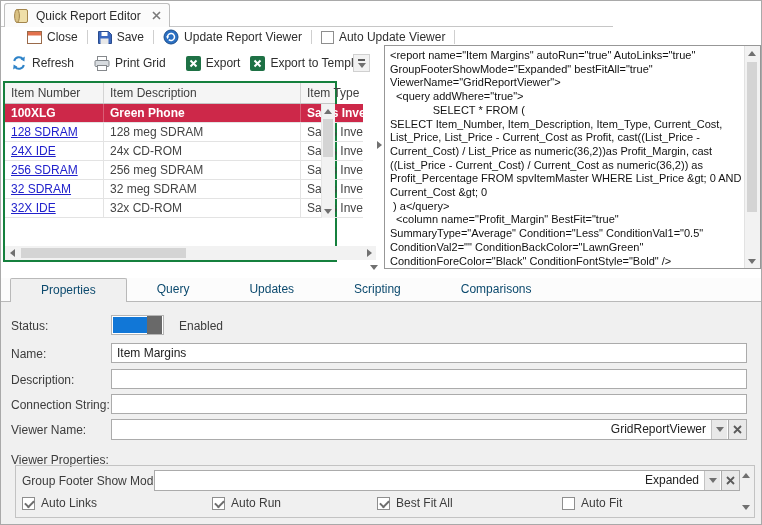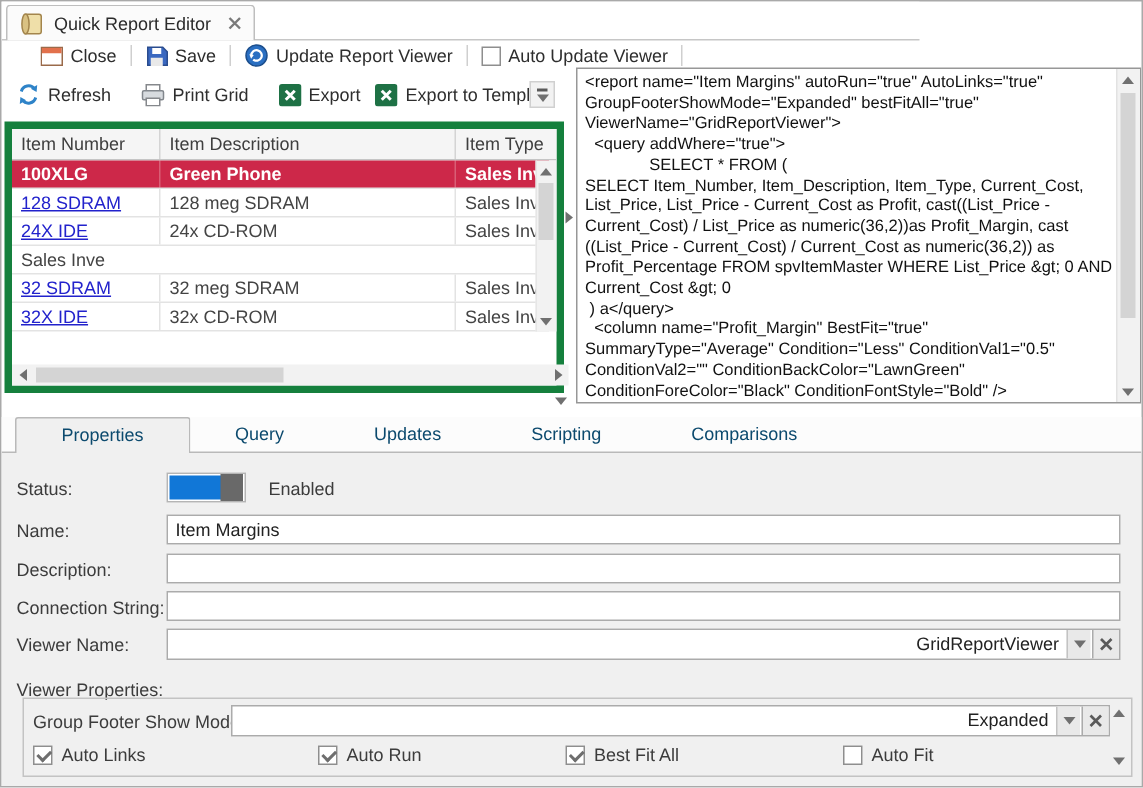--- a/index.html
+++ b/index.html
@@ -29,21 +29,21 @@
     border-left:2px solid #6E6E6E; border-bottom:2px solid #6E6E6E; transform:rotate(-45deg); }
   .overflow-btn { position:absolute; left:352px; top:8px; width:17px; height:18px; background:#F2F2F2; border:1px solid #D0D0D0;
     display:flex; flex-direction:column; align-items:center; justify-content:center; gap:2px; }
   .overflow-bar { width:7px; height:2px; background:#5A5A5A; }
   
   .tri-down  { width:0; height:0; border-left:4px solid transparent; border-right:4px solid transparent; border-top:5px solid #707070; }
   .tri-up    { width:0; height:0; border-left:4px solid transparent; border-right:4px solid transparent; border-bottom:5px solid #707070; }
   .tri-left  { width:0; height:0; border-top:4px solid transparent; border-bottom:4px solid transparent; border-right:5px solid #707070; }
   .tri-right { width:0; height:0; border-top:4px solid transparent; border-bottom:4px solid transparent; border-left:5px solid #707070; }
   
-  .grid { position:absolute; left:2px; top:80px; width:373px; height:181px; background:#FFF; border:5px solid #15803d; }
+  .grid { position:absolute; left:2px; top:80px; width:334px; height:181px; background:#FFF; border:2px solid #15803d; }
   .grid-header { display:flex; height:21px; border-bottom:1px solid #C5C5C5; background:#F5F5F5; }
   .gh-cell { padding-left:6px; line-height:20px; color:#3F3F3F; border-right:1px solid #D4D4D4; overflow:hidden; white-space:nowrap; }
   .g-row { display:flex; height:19px; border-bottom:1px solid #E3E3E3; width:358px; }
   .g-cell { padding-left:6px; line-height:18px; color:#444; border-right:1px solid #E3E3E3; overflow:hidden; white-space:nowrap; }
   .c1 { width:99px; flex:0 0 auto; } .c2 { width:197px; flex:0 0 auto; } .c3 { width:62px; flex:0 0 auto; border-right:none; }
   .gh-fill { flex:1; border-right:none; }
   .g-link { color:var(--link,#2222CC); text-decoration:underline; }
   .g-row.selected { background:var(--selected-row,#CD2849); }
   .g-row.selected .g-cell { color:#FFF; font-weight:bold; border-right-color:rgba(255,255,255,.25); }
   
@@ -209,20 +209,22 @@
       <div class="g-cell c1 g-link">128 SDRAM</div>
       <div class="g-cell c2">128 meg SDRAM</div>
       <div class="g-cell c3">Sales Invent</div>
     </div>
     <div class="g-row">
       <div class="g-cell c1 g-link">24X IDE</div>
       <div class="g-cell c2">24x CD-ROM</div>
       <div class="g-cell c3">Sales Invent</div>
     </div>
     <div class="g-row">
+      <div class="g-cell c1 g-link">256 SDRAM</div>
+      <div class="g-cell c2">256 meg SDRAM</div>
       <div class="g-cell c3">Sales Invent</div>
     </div>
     <div class="g-row">
       <div class="g-cell c1 g-link">32 SDRAM</div>
       <div class="g-cell c2">32 meg SDRAM</div>
       <div class="g-cell c3">Sales Invent</div>
     </div>
     <div class="g-row">
       <div class="g-cell c1 g-link">32X IDE</div>
       <div class="g-cell c2">32x CD-ROM</div>

